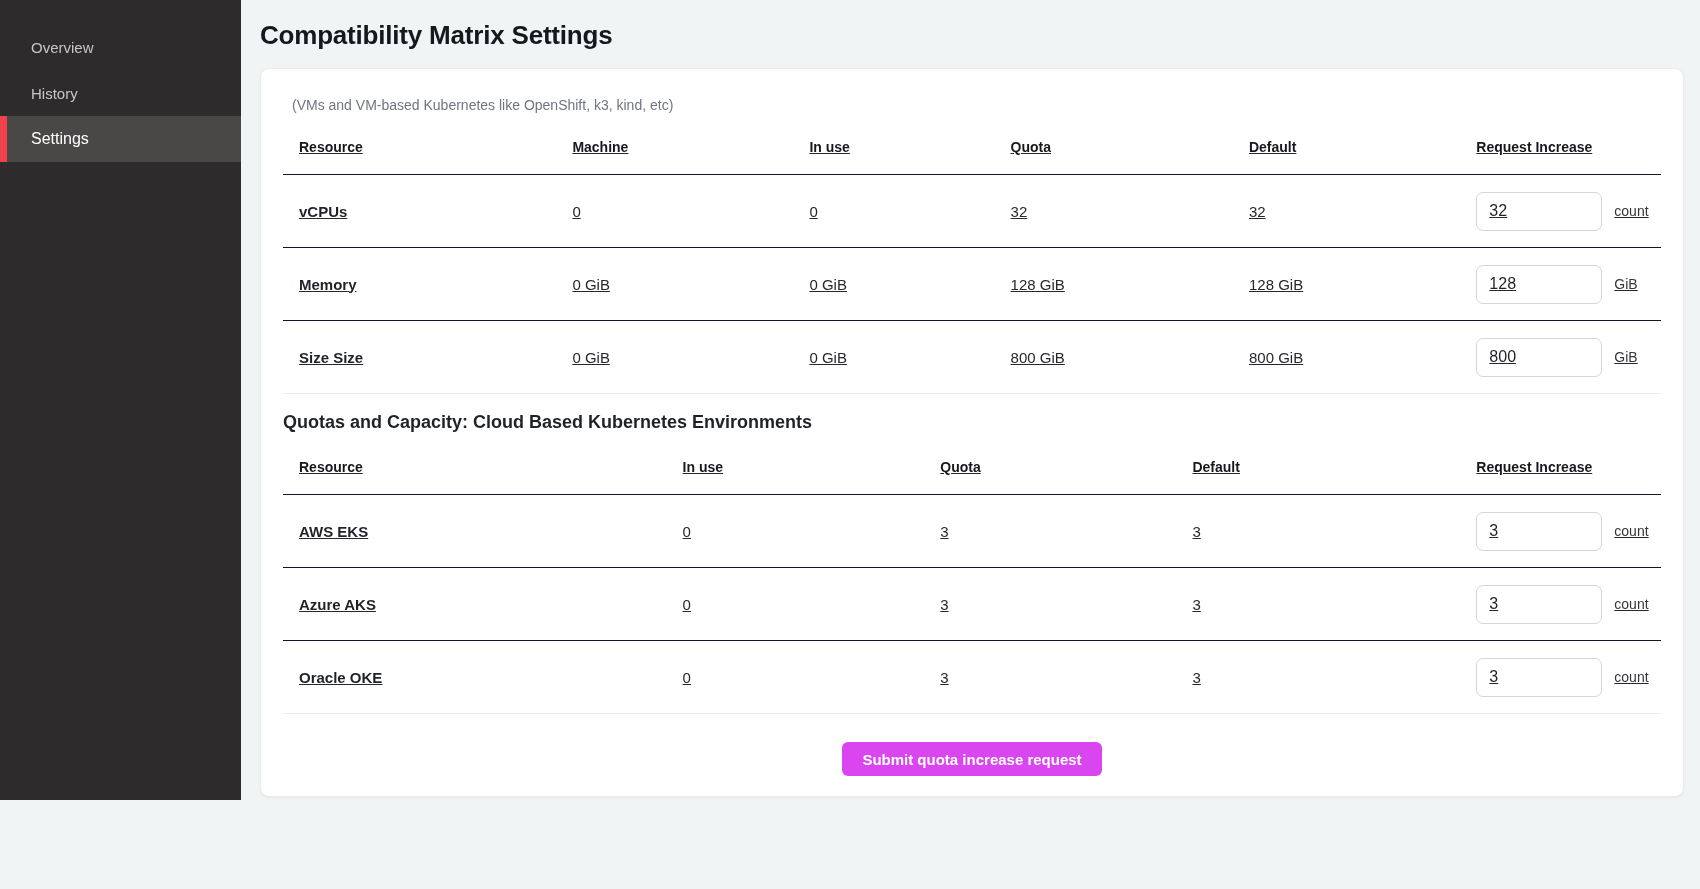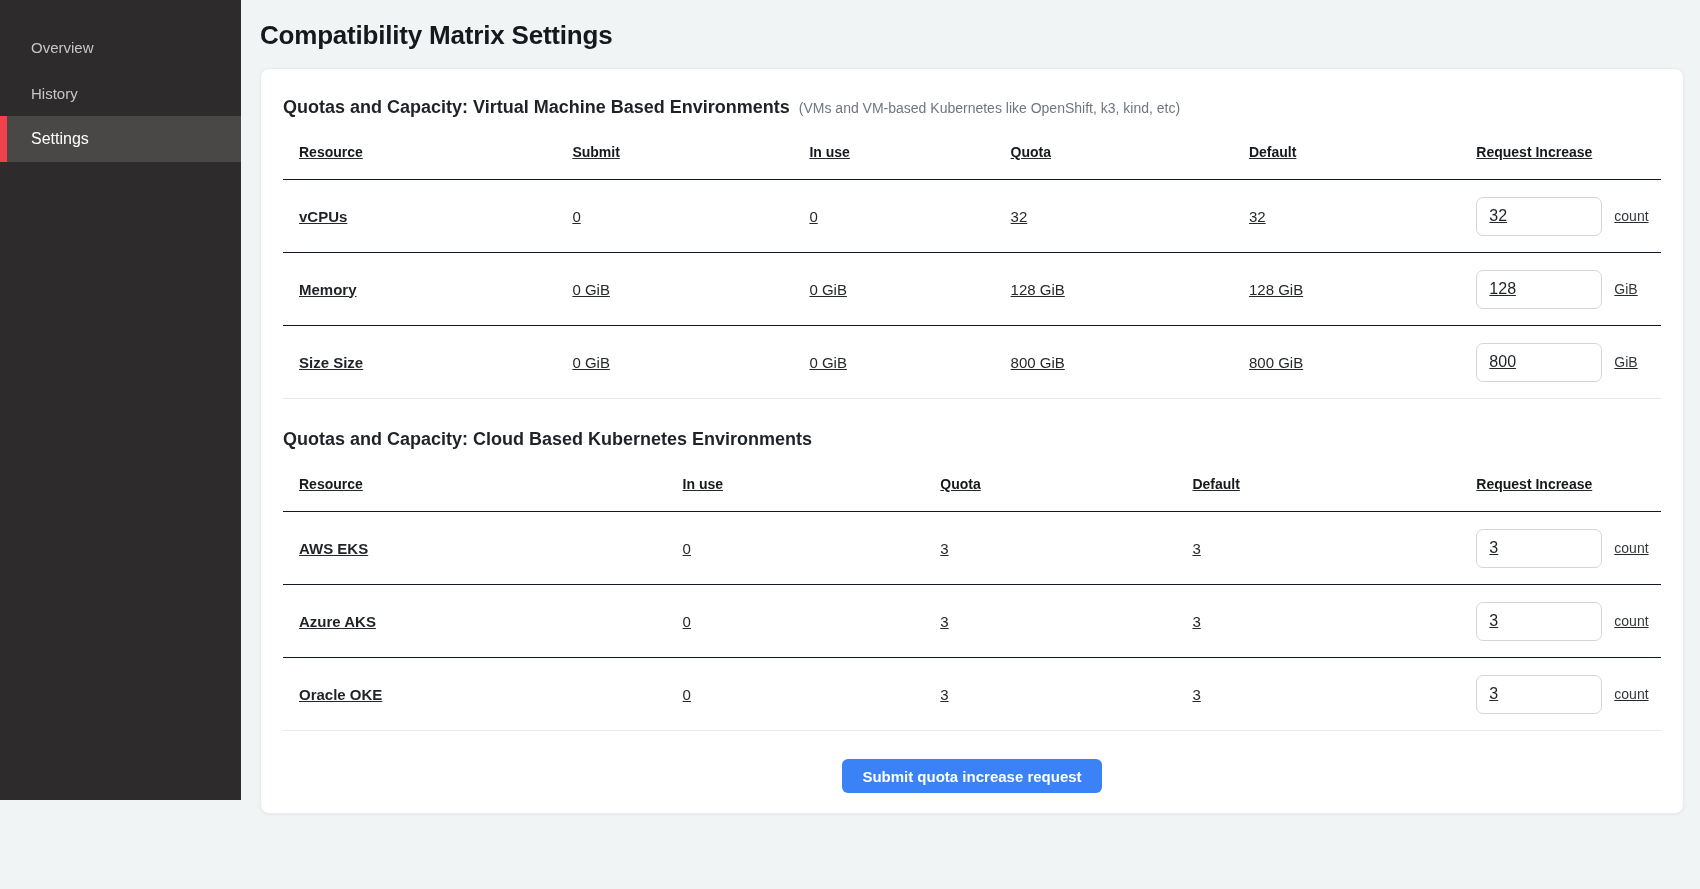--- a/index.html
+++ b/index.html
@@ -100,21 +100,21 @@
     font-size: 16px;
     color: #1f2328;
     font-family: "Liberation Sans", "DejaVu Sans", sans-serif;
     background: #ffffff;
     outline: none;
   }
   .unit { font-size: 14px; color: #33373c; }
 
   .submit-row { text-align: center; margin-top: 28px; padding-bottom: 2px; }
   .submit-btn {
-    background: #3b82f6;
+    background: #d946ef;
     color: #ffffff;
     border: none;
     border-radius: 6px;
     height: 34px;
     padding: 0 20px;
     font-size: 15px;
     font-weight: 700;
     font-family: "Liberation Sans", "DejaVu Sans", sans-serif;
     cursor: pointer;
   }
@@ -136,37 +136,36 @@
       <span>Settings</span>
     </div>
   </nav>
 
   <main class="main">
     <h1 class="page-title">Compatibility Matrix Settings</h1>
 
     <section class="card">
 
       <div class="section-head">
-        <span class="section-title">Quotas and Capacity: Virtual Machine Based Environments</span>
         <span class="section-subtitle">(VMs and VM-based Kubernetes like OpenShift, k3, kind, etc)</span>
       </div>
 
       <table>
         <colgroup>
           <col style="width:21%">
             <col style="width:17.2%">
             <col style="width:14.6%">
           <col style="width:17.3%">
             <col style="width:16.5%">
             <col style="width:13.4%">
         </colgroup>
         <thead>
           <tr>
             <th>Resource</th>
-            <th>Submit</th>
+            <th>Machine</th>
             <th>In use</th>
             <th>Quota</th>
             <th>Default</th>
             <th>Request Increase</th>
           </tr>
         </thead>
         <tbody>
           <tr>
             <td class="resource">vCPUs</td>
             <td>0</td>
@@ -202,21 +201,21 @@
             <td>
               <div class="request-cell">
                 <input class="quota-input" type="text" value="800" style="">
                 <span class="unit">GiB</span>
               </div>
             </td>
           </tr>
         </tbody>
       </table>
 
-      <div class="section-head" style="margin-top:30px;">
+      <div class="section-head" style="margin-top:18px;">
         <span class="section-title">Quotas and Capacity: Cloud Based Kubernetes Environments</span>
       </div>
 
       <table>
         <colgroup>
           <col style="width:29%">
             <col style="width:18.7%">
             <col style="width:18.3%">
           <col style="width:20.6%">
             <col style="width:13.4%">

